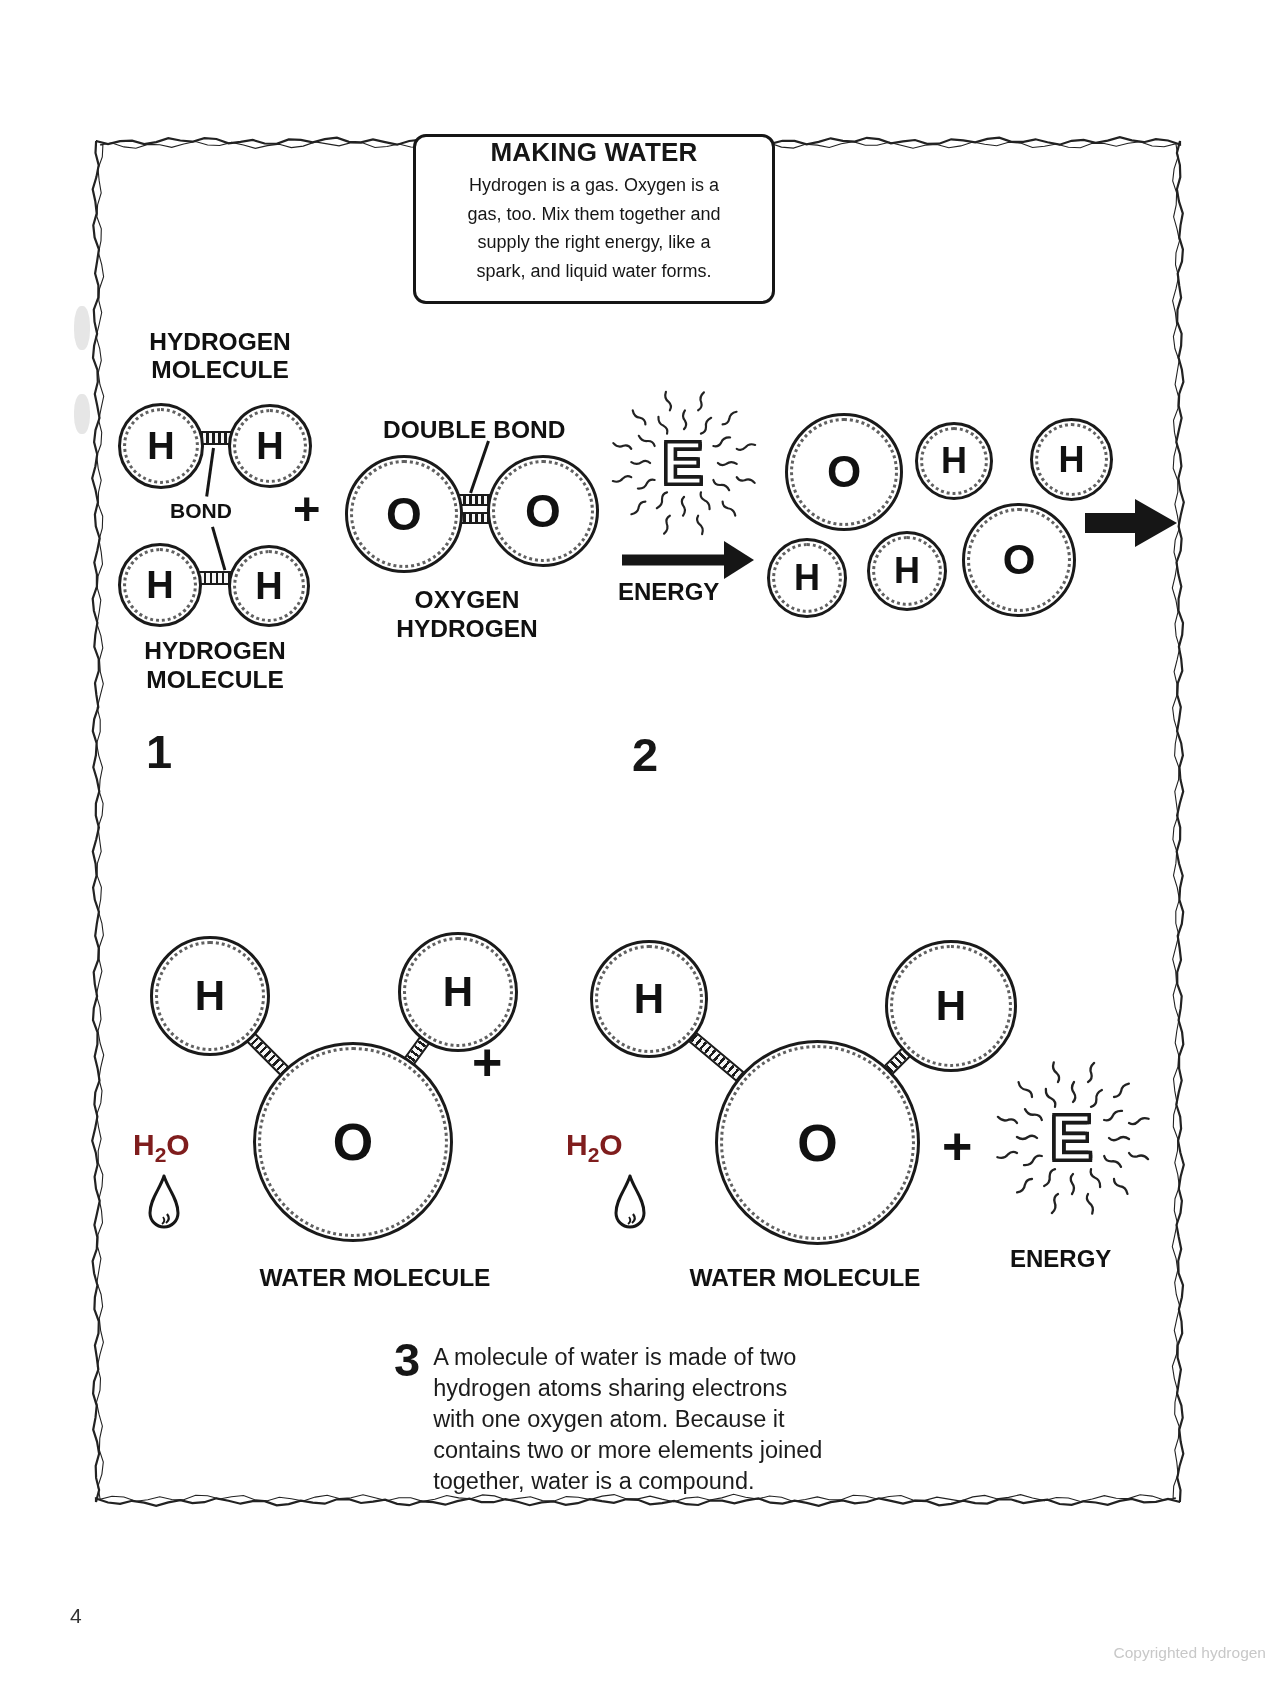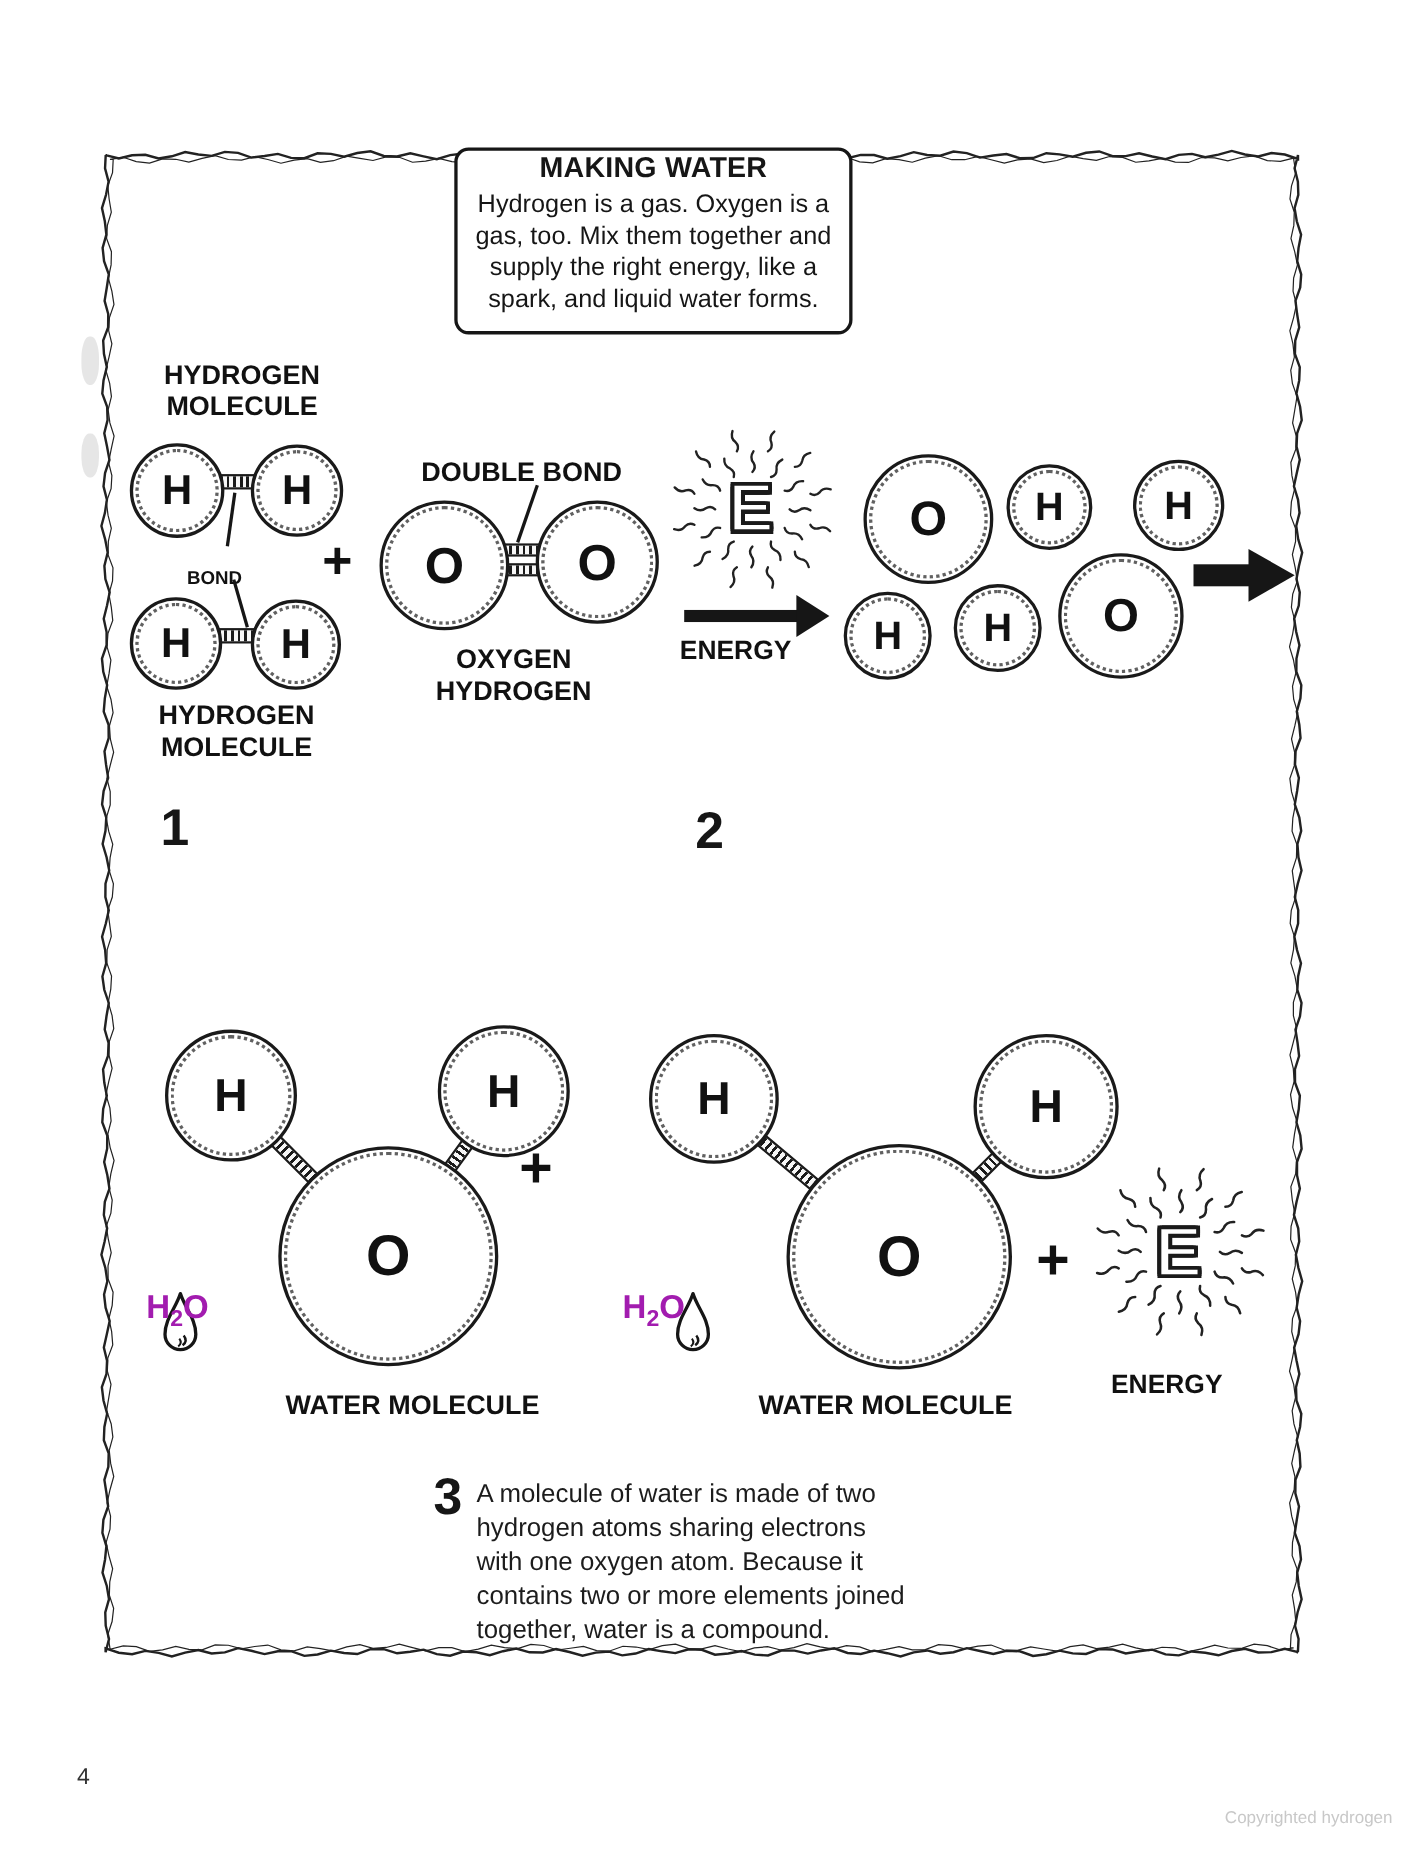--- a/index.html
+++ b/index.html
@@ -5,21 +5,21 @@
   * { margin:0; padding:0; box-sizing:border-box; }
   html,body { width:1280px; height:1687px; }
   body { background:#ffffff; font-family:"Liberation Sans",sans-serif; color:#161616; position:relative; overflow:hidden; }
   .page { position:absolute; left:0; top:0; width:1280px; height:1687px; background:#fff; }
   .frame { position:absolute; left:0; top:0; z-index:0; pointer-events:none; }
   .smudge { position:absolute; background:#e2e2e2; border-radius:45%; opacity:.85; z-index:0; }
 
   .info-box { position:absolute; left:413px; top:134px; width:362px; height:170px; background:#fff;
               border:3.5px solid #161616; border-radius:13px; z-index:4; text-align:center; }
   .info-title { font-size:26px; font-weight:700; letter-spacing:.2px; }
-  .info-body { margin-top:3px; font-size:23px; line-height:28.5px; white-space:pre-line; }
+  .info-body { margin-top:3px; font-size:18px; line-height:28.5px; white-space:pre-line; }
 
   .lbl { position:absolute; font-weight:700; color:#111; z-index:3; white-space:pre-line; line-height:1.2; }
   .center { text-align:center; }
 
   .atom { position:absolute; background:#fff; border:3px solid #1a1a1a; border-radius:50%;
           display:flex; align-items:center; justify-content:center; font-weight:700; color:#111; z-index:2; }
   .atom::before { content:""; position:absolute; inset:2px; border-radius:50%; border:3px dotted #3a3a3a; opacity:.8; }
   .atom span { position:relative; z-index:1; }
 
   .bond { position:absolute; z-index:1; border:2.5px solid #1a1a1a;
@@ -38,21 +38,21 @@
 
   .arrow { position:absolute; z-index:2; }
   .arrow .bar { position:absolute; left:0; top:50%; transform:translateY(-50%); height:11px; background:#161616; }
   .arrow .head { position:absolute; right:0; top:50%; transform:translateY(-50%); width:0; height:0;
                  border-top:19px solid transparent; border-bottom:19px solid transparent; border-left:30px solid #161616; }
 
   .step { position:absolute; display:flex; z-index:3; }
   .step-num { font-size:47px; font-weight:700; line-height:1; margin-right:13px; }
   .step-text { font-size:23.5px; line-height:31px; white-space:pre-line; padding-top:6px; color:#1c1c1c; }
 
-  .h2o { position:absolute; z-index:3; font-weight:700; font-size:30px; color:#a21caf;margin-top:44px; }
+  .h2o { position:absolute; z-index:3; font-weight:700; font-size:30px; color:#7f1d1d; }
   .h2o sub { font-size:21px; font-weight:700; }
   .drop { position:absolute; z-index:2; }
 
   .footer-page { position:absolute; left:70px; top:1604px; font-size:21px; color:#333; z-index:3; }
   .footer-copy { position:absolute; right:14px; top:1644px; font-size:15.5px; color:#c8c8c8; z-index:3; }
 </style>
 </head>
 <body>
 
 <div class="page">
@@ -77,21 +77,21 @@
 
   <div class="atom" style="left:118px;top:403px;width:86px;height:86px;font-size:38px;">
       <span>H</span>
     </div>
   <div class="bond" style="left:198px;top:431px;width:36px;height:14px;"></div>
   <div class="atom" style="left:228px;top:404px;width:84px;height:84px;font-size:38px;">
       <span>H</span>
     </div>
 
   <div class="pline" style="left:212px;top:448px;height:49px;transform:rotate(8deg);"></div>
-  <div class="lbl" style="left:170px;top:516px;font-size:17px;">BOND</div>
+  <div class="lbl" style="left:170px;top:498px;font-size:21px;">BOND</div>
   <div class="pline" style="left:211px;top:527px;height:45px;transform:rotate(-16deg);"></div>
 
   <div class="atom" style="left:118px;top:543px;width:84px;height:84px;font-size:38px;">
       <span>H</span>
     </div>
   <div class="bond" style="left:196px;top:571px;width:36px;height:14px;"></div>
   <div class="atom" style="left:228px;top:545px;width:82px;height:82px;font-size:38px;">
       <span>H</span>
     </div>
 

